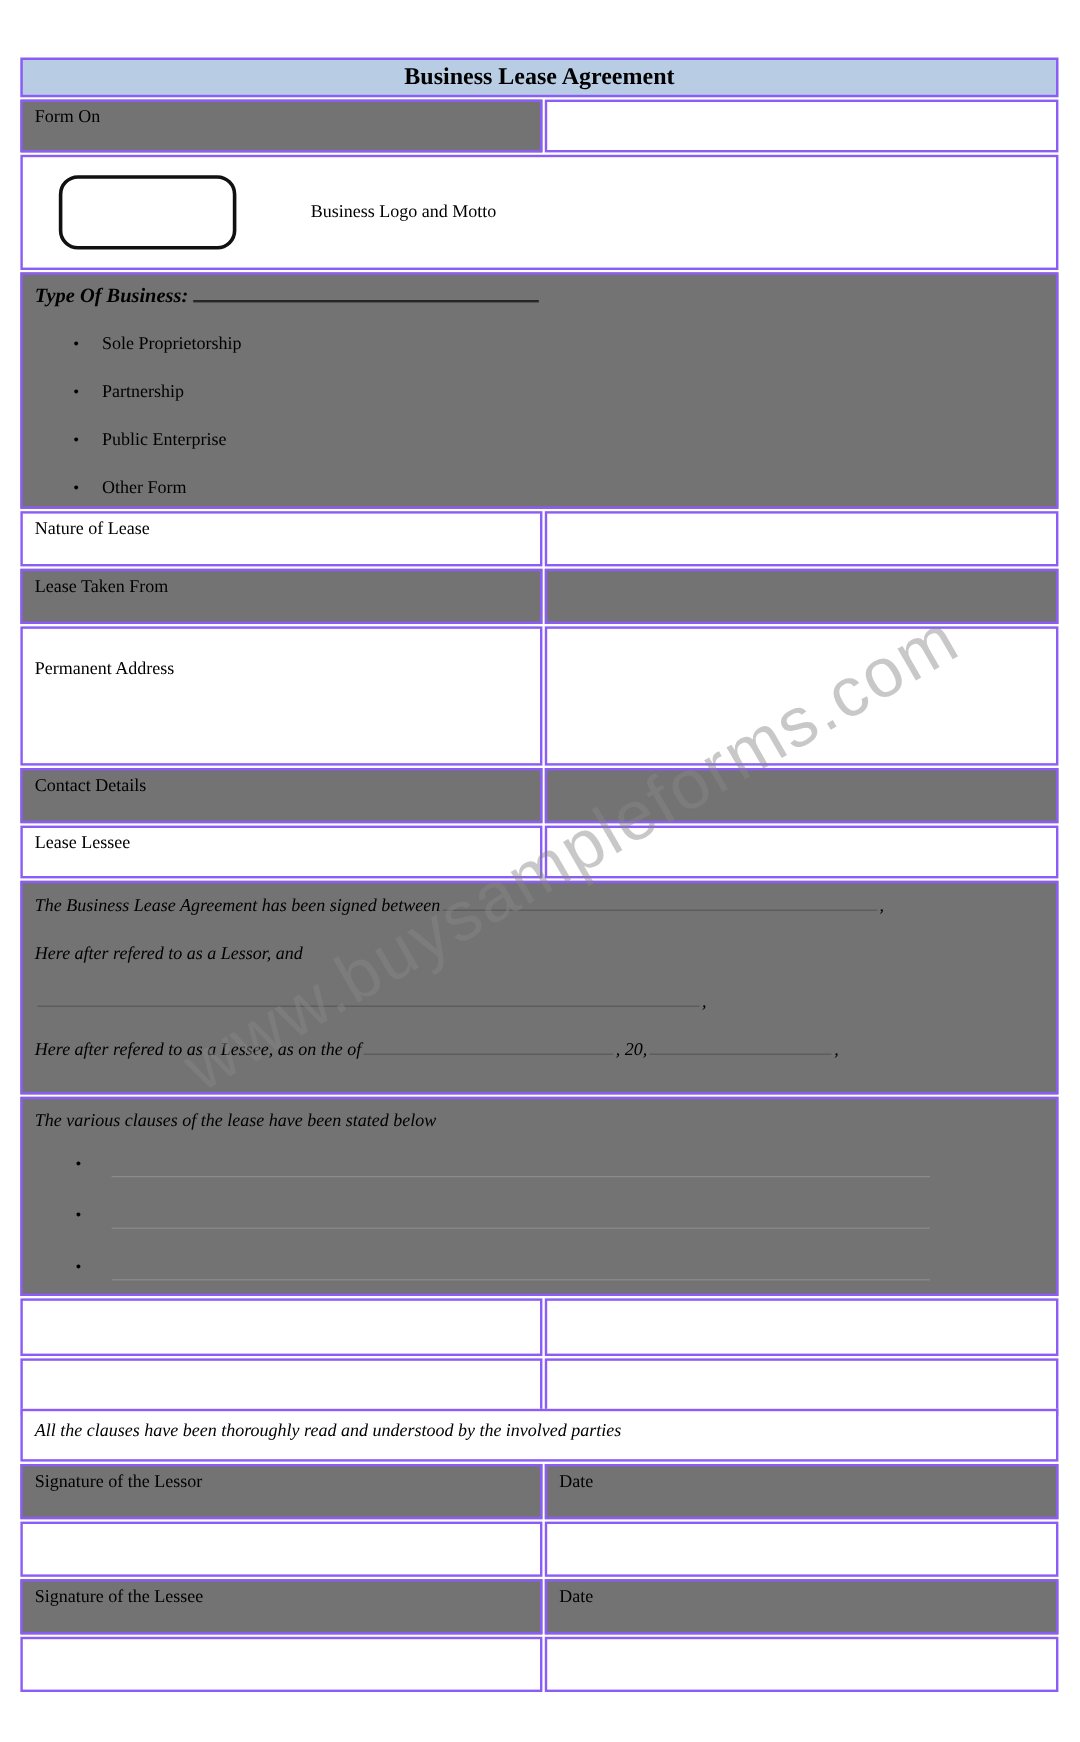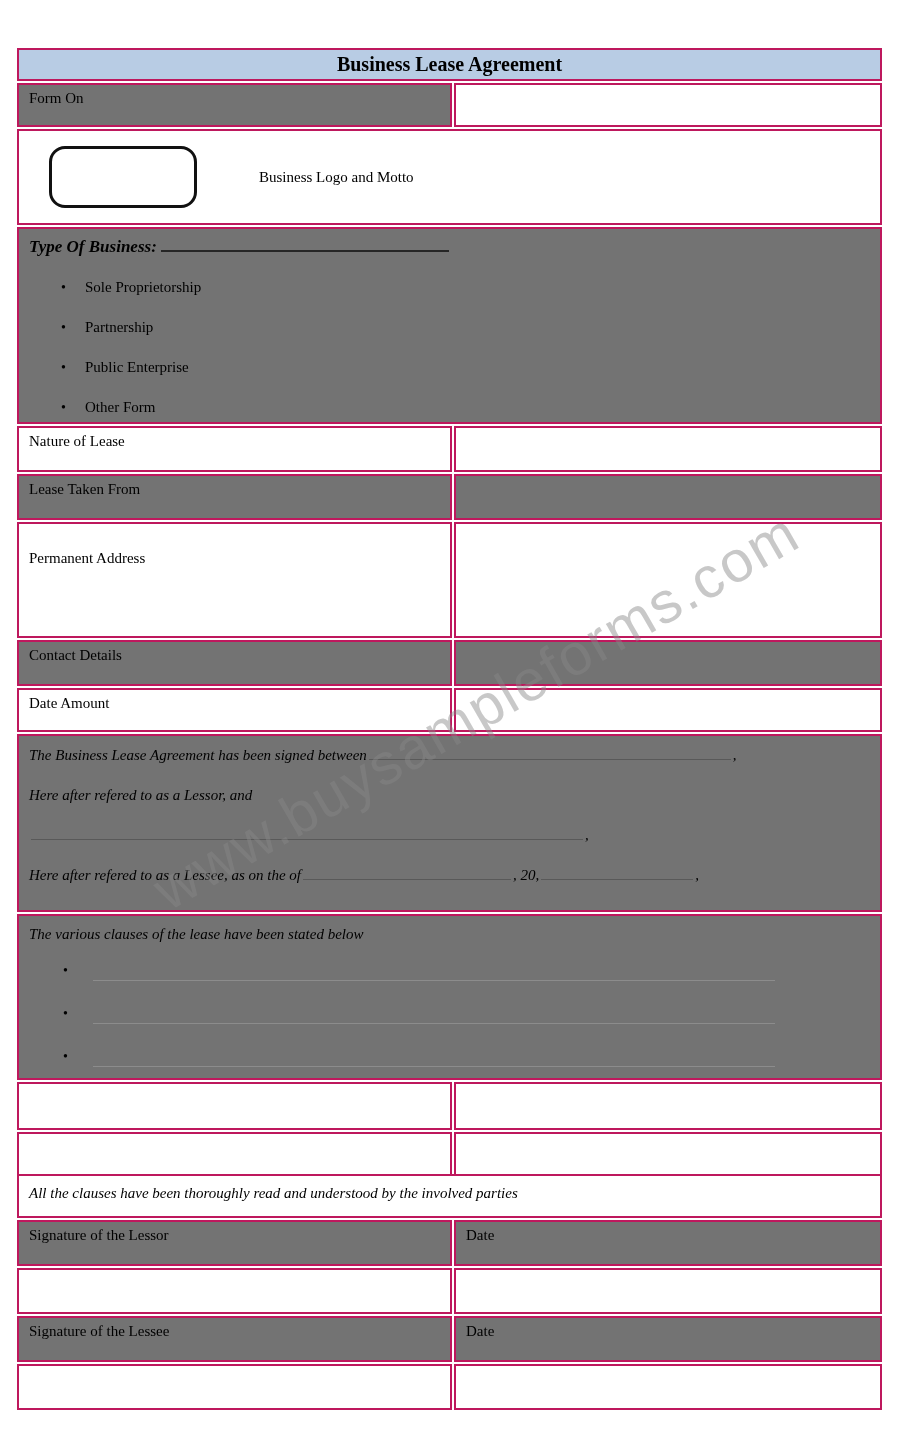--- a/index.html
+++ b/index.html
@@ -3,21 +3,21 @@
 <meta charset="utf-8">
 <style>
   * { box-sizing: border-box; margin: 0; padding: 0; }
   html, body { width: 900px; background: #ffffff; }
   body { font-family: "Liberation Serif", "DejaVu Serif", serif; color: #000; }
   .page { position: relative; width: 900px; height: 1452px; background: #fff; overflow: hidden; }
 
   table.form { border-collapse: separate; border-spacing: 2px; table-layout: fixed; width: 869px; }
   .main-table  { position: absolute; left: 15px; top: 46px; }
   .footer-table{ position: absolute; left: 15px; top: 1172px; }
-  td { border: 2px solid #be185d; vertical-align: top; padding: 5px 10px; font-size: 15px; background: #fff; }
+  td { border: 2px solid #8b5cf6; vertical-align: top; padding: 5px 10px; font-size: 15px; background: #fff; }
   td.hd { background: #b8cce4; }
   td.lt { background: #737373; }
   td.wh { background: #ffffff; }
 
   td.title-cell { height: 28px; vertical-align: middle; text-align: center;
                   font-size: 20px; font-weight: bold; padding: 3px; }
 
   .h-formon td { height: 44px; }
   .h-logo  td  { height: 96px; }
   .h-tob   td  { height: 196px; }
@@ -128,21 +128,21 @@
       <td class="wh addr-label"><span>Permanent Address</span></td>
       <td class="wh"></td>
     </tr>
 
     <tr class="h-field">
       <td class="lt"><span>Contact Details</span></td>
       <td class="lt"></td>
     </tr>
 
     <tr class="h-amount">
-      <td class="wh"><span>Date Amount</span></td>
+      <td class="wh"><span>Lease Lessee</span></td>
       <td class="wh"></td>
     </tr>
 
     <tr class="h-agree">
       <td colspan="2" class="lt agree-cell">
         <div class="agree-line">
           <span>The Business Lease Agreement has been signed between</span><span class="fill fill-w1"></span><span>,</span>
         </div>
         <div class="agree-line">
           <span>Here after refered to as a Lessor, and</span>

